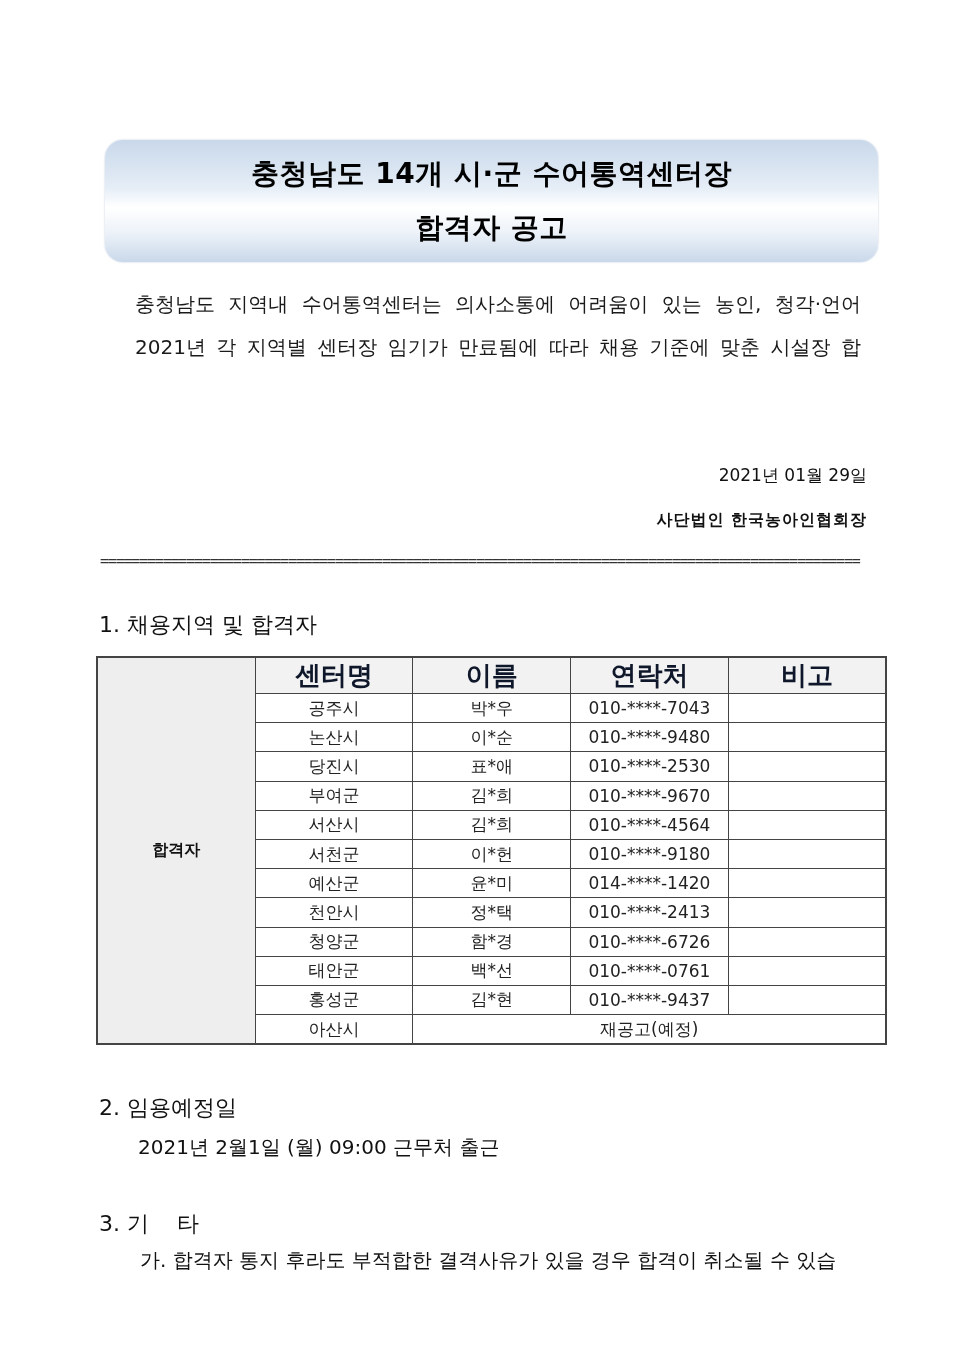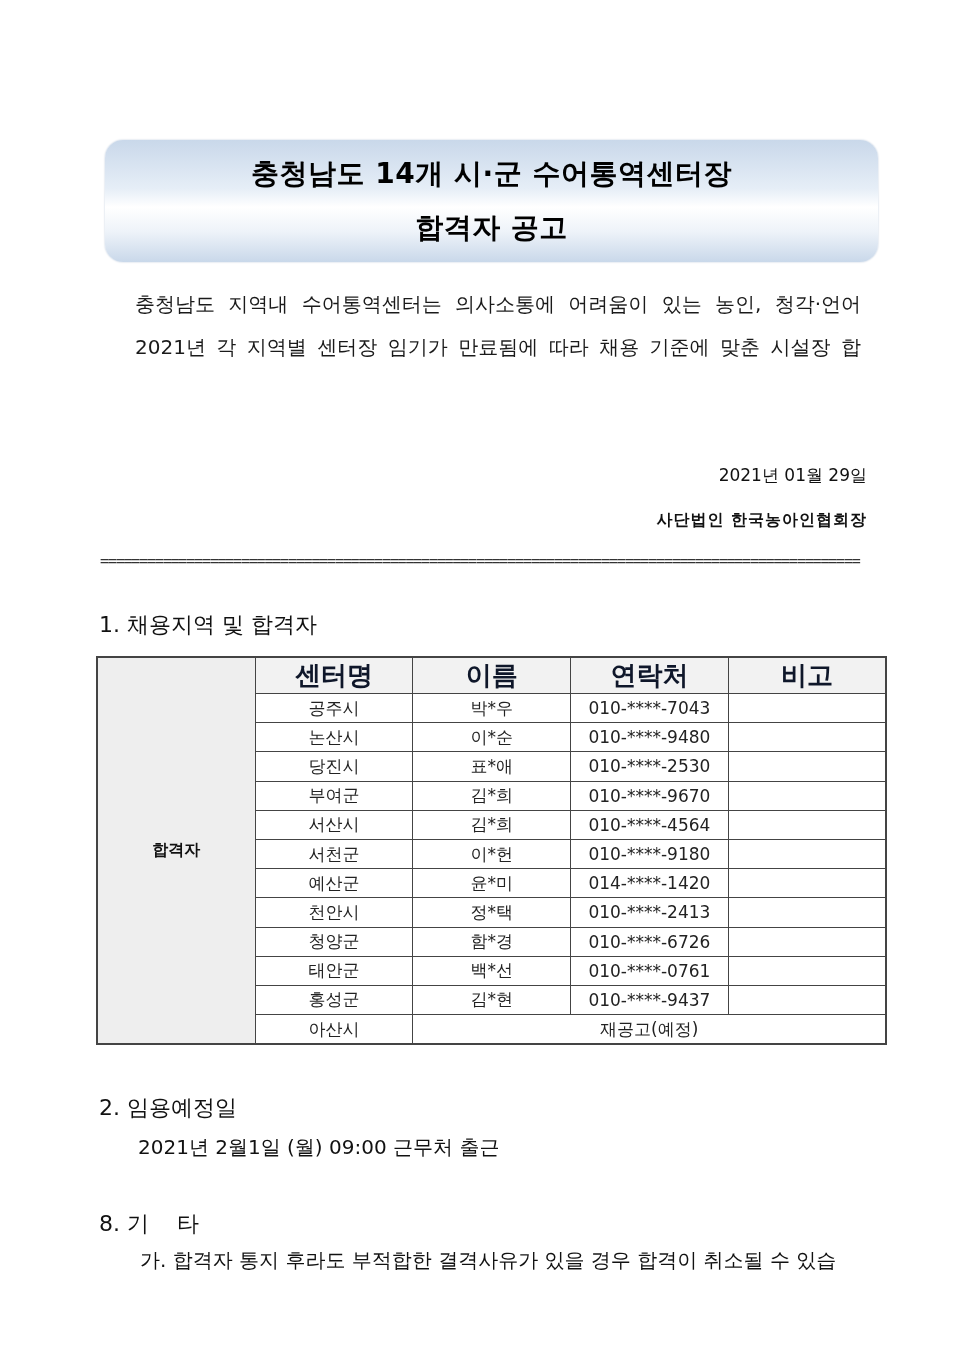--- a/index.html
+++ b/index.html
@@ -134,14 +134,14 @@
   <tr>
         <td>아산시</td>
         <td colspan="3">재공고(예정)</td>
       </tr>
 </tbody>
   </table>
 
 <div class="sec-head" style="top:1093px">2. 임용예정일</div>
 <div class="sec-text" style="top:1134px">2021년 2월1일 (월) 09:00 근무처 출근</div>
 
-<div class="sec-head" style="top:1209px; white-space:pre">8. 기    타</div>
+<div class="sec-head" style="top:1209px; white-space:pre">3. 기    타</div>
 <div class="sec-text" style="top:1247px; left:112px">가. 합격자 통지 후라도 부적합한 결격사유가 있을 경우 합격이 취소될 수 있습</div>
 
 </body></html>

